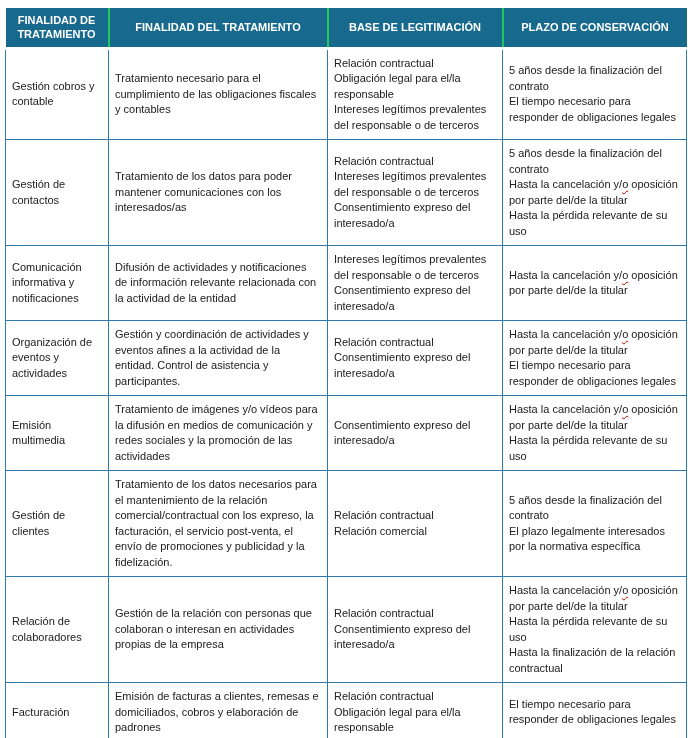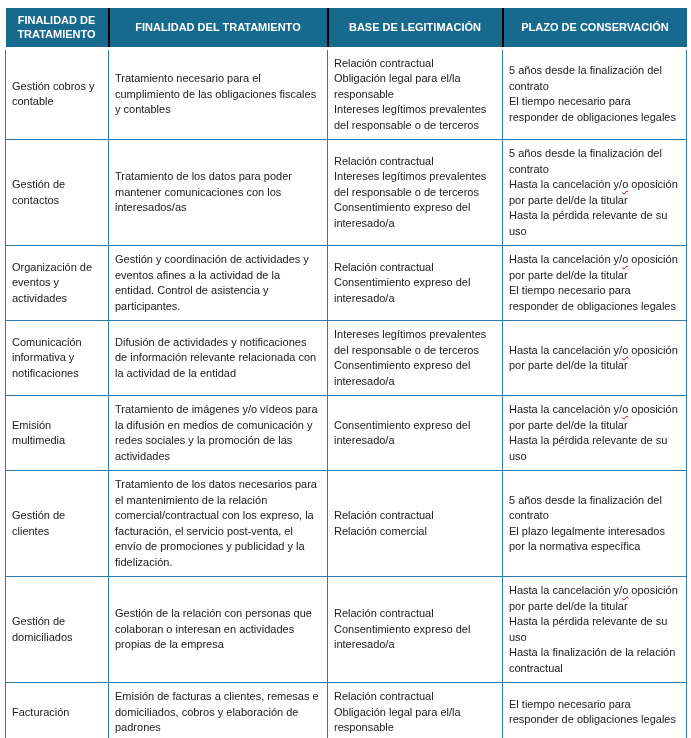--- a/index.html
+++ b/index.html
@@ -25,21 +25,21 @@
     background:var(--header-bg);
     color:#ffffff;
     font-size:11px;
     font-weight:bold;
     text-align:center;
     vertical-align:middle;
     padding:5px 6px;
     height:34px;
     line-height:1.3;
   }
-  thead th + th{border-left:2px solid #000000;}
+  thead th + th{border-left:2px solid #22c55e;}
   thead{border-bottom:3px solid #ffffff;}
   tbody td{
     border:1px solid var(--border);
     font-size:11px;
     line-height:15.5px;
     padding:6px 6px;
     vertical-align:middle;
     word-wrap:break-word;
   }
   td .line{margin:0;}
@@ -101,47 +101,47 @@
             <div class="line">Consentimiento expreso del interesado/a</div>
           </td>
           <td>
             <div class="line">5 años desde la finalización del contrato</div>
             <div class="line">Hasta la cancelación y/<span class="sq">o</span> oposición por parte del/de la titular</div>
             <div class="line">Hasta la pérdida relevante de su uso</div>
           </td>
         </tr>
         <tr>
           <td>
+            <div class="line">Comunicación informativa y notificaciones</div>
+          </td>
+          <td>
+            <div class="line">Difusión de actividades y notificaciones de información relevante relacionada con la actividad de la entidad</div>
+          </td>
+          <td>
+            <div class="line">Intereses legítimos prevalentes del responsable o de terceros</div>
+            <div class="line">Consentimiento expreso del interesado/a</div>
+          </td>
+          <td>
+            <div class="line">Hasta la cancelación y/<span class="sq">o</span> oposición por parte del/de la titular</div>
+          </td>
+        </tr>
+        <tr>
+          <td>
             <div class="line">Organización de eventos y actividades</div>
           </td>
           <td>
             <div class="line">Gestión y coordinación de actividades y eventos afines a la actividad de la entidad. Control de asistencia y participantes.</div>
           </td>
           <td>
             <div class="line">Relación contractual</div>
             <div class="line">Consentimiento expreso del interesado/a</div>
           </td>
           <td>
             <div class="line">Hasta la cancelación y/<span class="sq">o</span> oposición por parte del/de la titular</div>
             <div class="line">El tiempo necesario para responder de obligaciones legales</div>
-          </td>
-        </tr>
-        <tr>
-          <td>
-            <div class="line">Comunicación informativa y notificaciones</div>
-          </td>
-          <td>
-            <div class="line">Difusión de actividades y notificaciones de información relevante relacionada con la actividad de la entidad</div>
-          </td>
-          <td>
-            <div class="line">Intereses legítimos prevalentes del responsable o de terceros</div>
-            <div class="line">Consentimiento expreso del interesado/a</div>
-          </td>
-          <td>
-            <div class="line">Hasta la cancelación y/<span class="sq">o</span> oposición por parte del/de la titular</div>
           </td>
         </tr>
         <tr>
           <td>
             <div class="line">Emisión multimedia</div>
           </td>
           <td>
             <div class="line">Tratamiento de imágenes y/o vídeos para la difusión en medios de comunicación y redes sociales y la promoción de las actividades</div>
           </td>
           <td>
@@ -163,21 +163,21 @@
             <div class="line">Relación contractual</div>
             <div class="line">Relación comercial</div>
           </td>
           <td>
             <div class="line">5 años desde la finalización del contrato</div>
             <div class="line">El plazo legalmente interesados por la normativa específica</div>
           </td>
         </tr>
         <tr>
           <td>
-            <div class="line">Gestión de domiciliados</div>
+            <div class="line">Relación de colaboradores</div>
           </td>
           <td>
             <div class="line">Gestión de la relación con personas que colaboran o interesan en actividades propias de la empresa</div>
           </td>
           <td>
             <div class="line">Relación contractual</div>
             <div class="line">Consentimiento expreso del interesado/a</div>
           </td>
           <td>
             <div class="line">Hasta la cancelación y/<span class="sq">o</span> oposición por parte del/de la titular</div>

